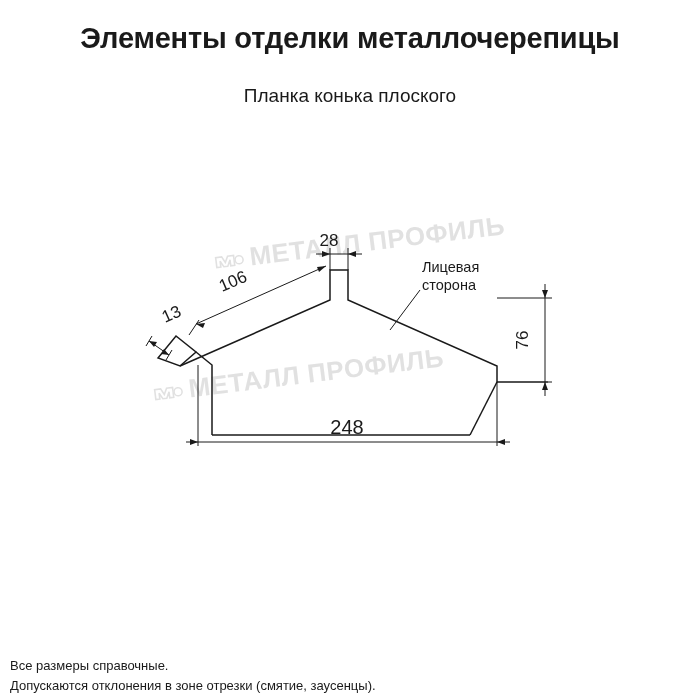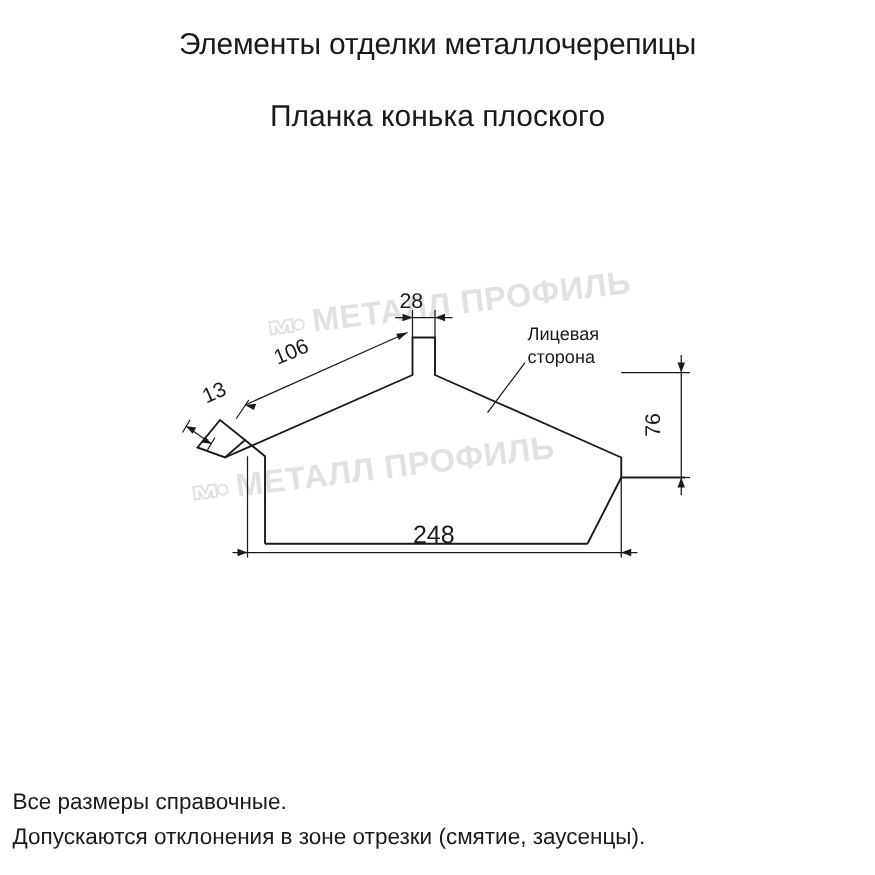--- a/index.html
+++ b/index.html
@@ -18,27 +18,27 @@
   .page {
     position: relative;
     width: 700px;
     height: 700px;
   }
   .header {
     text-align: center;
     padding-top: 22px;
   }
   .title-main {
-    font-size: 24px;
-    font-weight: normal;
+    font-size: 29px;
+    font-weight: bold;
     letter-spacing: -0.2px;
     margin: 0;
   }
   .title-sub {
-    font-size: 24px;
+    font-size: 19px;
     font-weight: normal;
     margin: 0;
     padding-top: 30px;
   }
   .title-code {
     font-size: 19px;
     font-weight: normal;
     margin: 0;
     padding-top: 10px;
   }
@@ -48,22 +48,22 @@
     top: 150px;
     width: 700px;
     height: 400px;
   }
   svg.drawing {
     display: block;
   }
   .footer {
     position: absolute;
     left: 10px;
-    bottom: 16px;
-    font-size: 18px;
+    bottom: 4px;
+    font-size: 13px;
     line-height: 1.55;
     color: #1a1a1a;
   }
   .footer div {
     white-space: nowrap;
   }
   .wm {
     position: absolute;
     font-family: "Liberation Sans", sans-serif;
     font-weight: bold;

